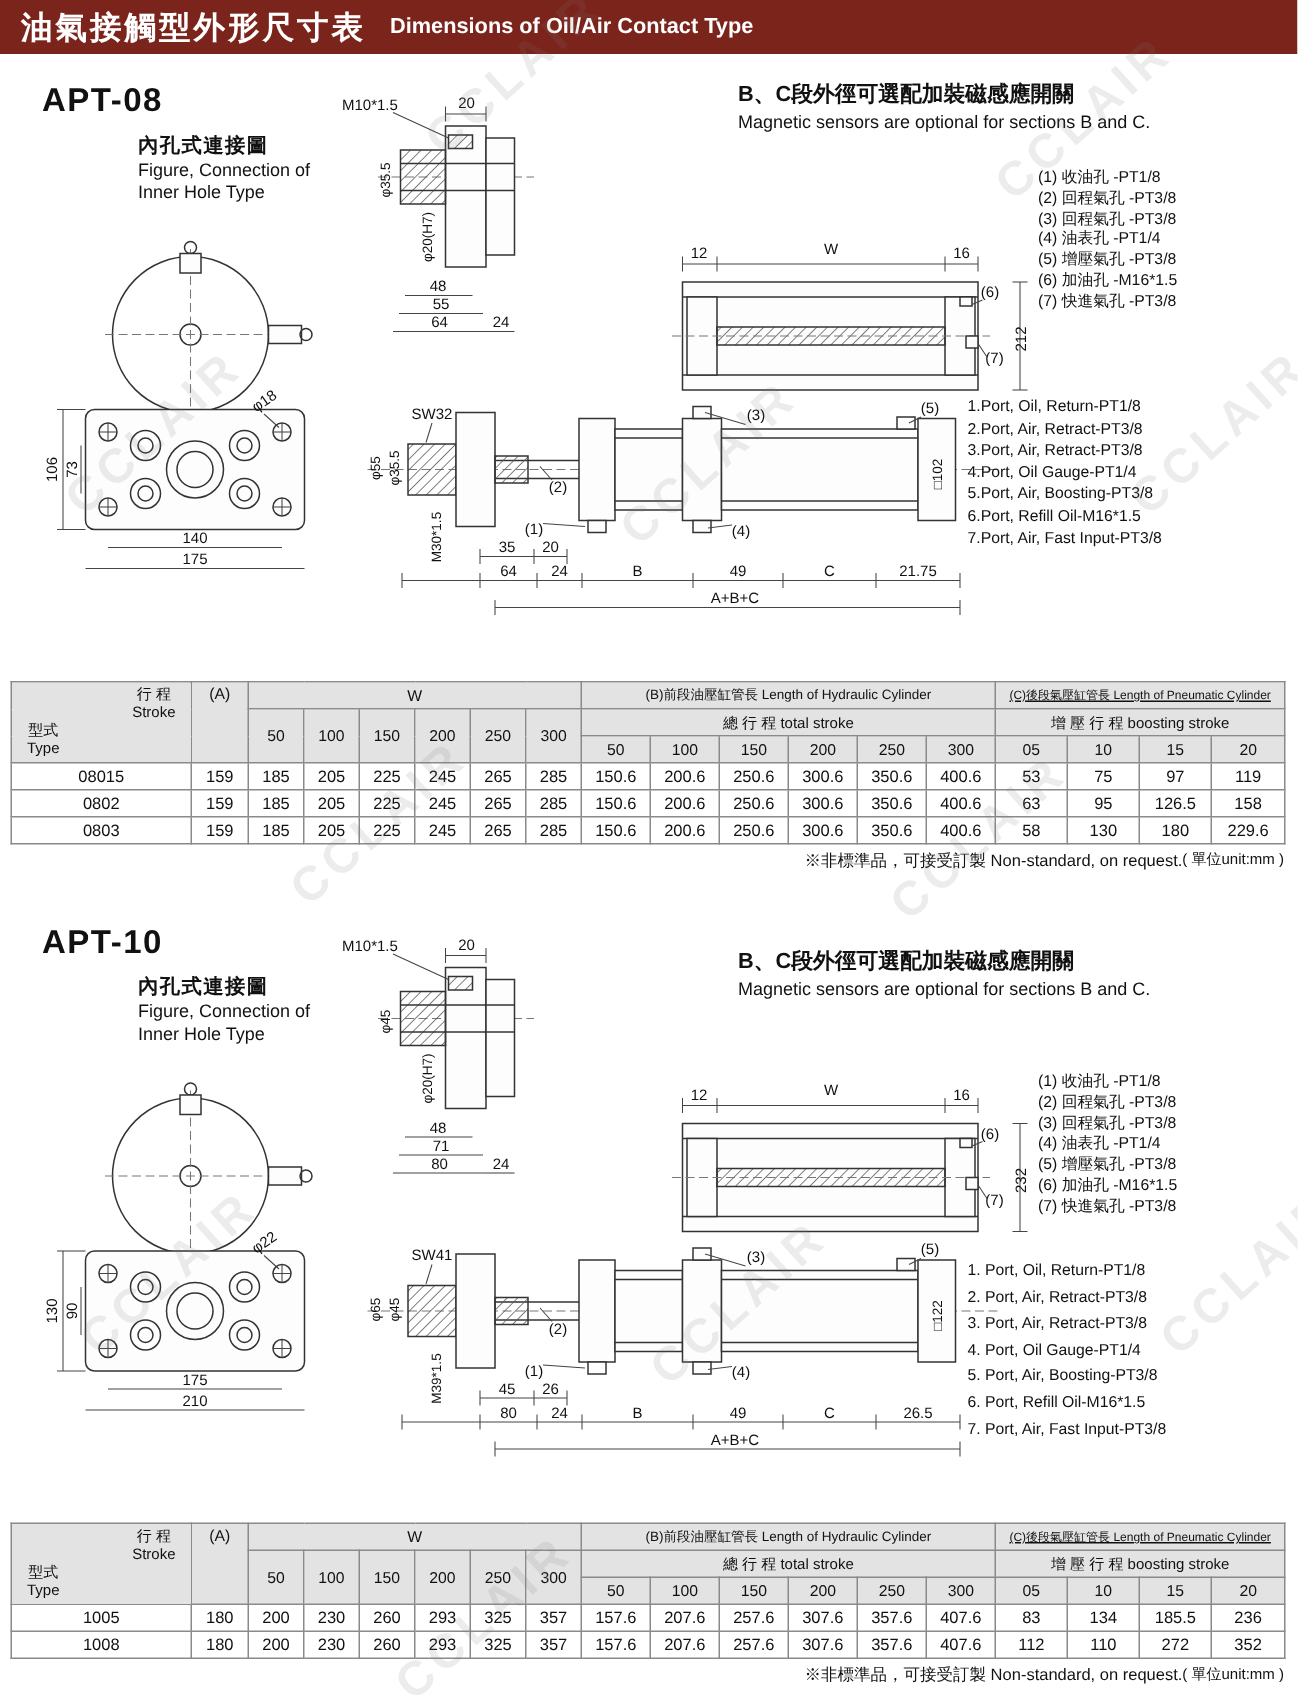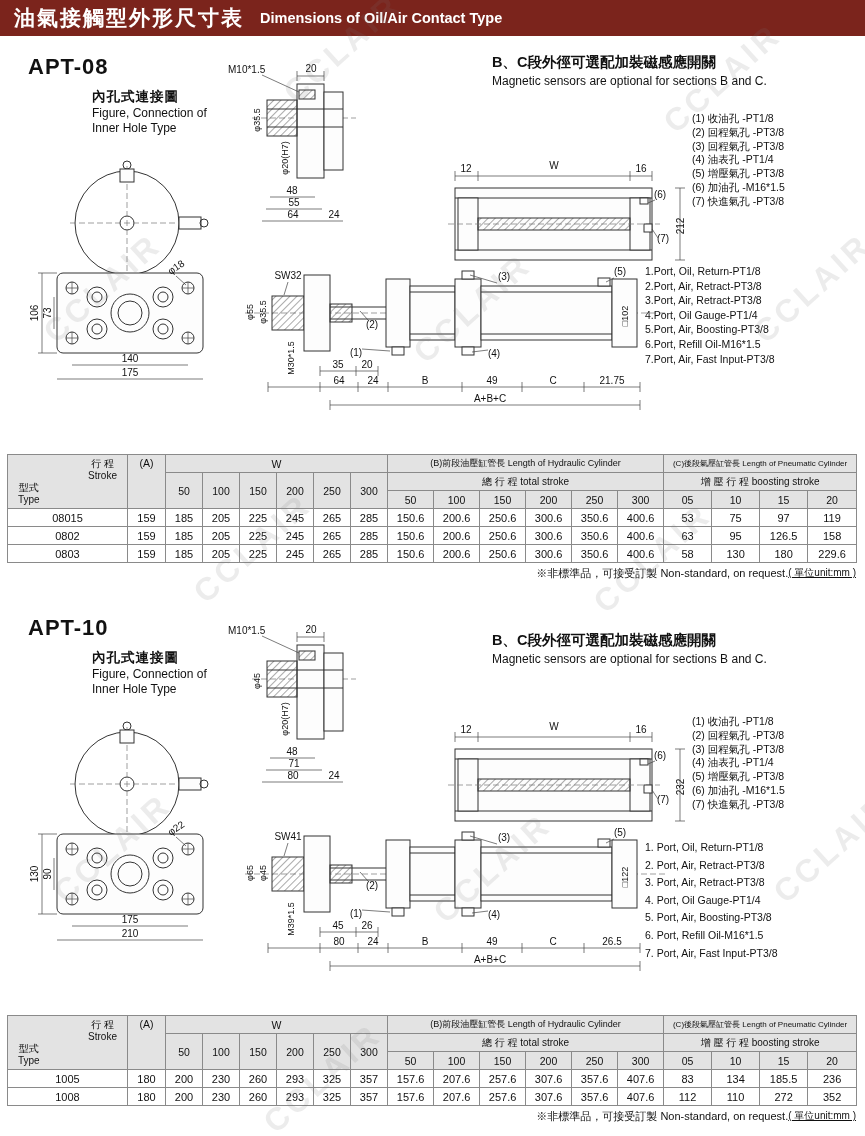--- a/index.html
+++ b/index.html
@@ -27,30 +27,30 @@
   .s1 .ports-zh { top:106px; }
   .ports-en { left:645px; top:216px; line-height:14.6px; }
   .s1 .ports-en { top:230px; line-height:17.6px; }
 
   .tbl-wrap { margin:6px 7px 0; position:relative; z-index:2; }
   table.spec { border-collapse:collapse; table-layout:fixed; width:724px; font-size:11px; }
   .spec th, .spec td { border:1px solid #8a8a8a; text-align:center; vertical-align:middle; padding:0; overflow:hidden; white-space:nowrap; }
   .spec th { background:#e3e3e3; font-weight:normal; font-size:10.5px; height:18px; }
   .spec td { height:18px; background:#fff; }
   .spec .lbl-b { font-size:9px; }
-  .spec .lbl-c { font-size:8px; }
+  .spec .lbl-c { font-size:8px;text-decoration:underline; }
   .spec .sub { font-size:10px; }
   .spec .topalign { vertical-align:top; padding-top:2px; }
   .diag { position:relative; background-color:#e3e3e3;
           background-image:linear-gradient(to bottom right, rgba(0,0,0,0) calc(50% - 0.5px), #8a8a8a calc(50% - 0.5px), #8a8a8a calc(50% + 0.5px), rgba(0,0,0,0) calc(50% + 0.5px)); }
   .diag .trl { position:absolute; top:3px; right:10px; font-size:10px; line-height:1.15; text-align:center; }
   .diag .bll { position:absolute; bottom:3px; left:10px; font-size:10px; line-height:1.15; text-align:center; }
 
   .footrow { display:flex; justify-content:flex-end; margin:3px 9px 0; font-size:11px; position:relative; z-index:2; }
-  .footrow .right { font-size:10px;text-decoration:underline; }
+  .footrow .right { font-size:10px; }
 
   .wm { position:absolute; color:rgba(120,120,120,0.14); font-size:32px; font-weight:bold; letter-spacing:4px;
         transform:rotate(-42deg); pointer-events:none; z-index:3; }
 
   svg text { font-family:"Liberation Sans", sans-serif; font-size:10px; fill:#111; }
   svg .t9 { font-size:9px; }
   .part { fill:#fdfdfd; stroke:#333; stroke-width:1; }
   .ln { stroke:#333; stroke-width:1; fill:none; }
   .cl { stroke:#777; stroke-width:0.7; stroke-dasharray:6 3; fill:none; }
   .dim-l { stroke:#444; stroke-width:0.7; fill:none; }

